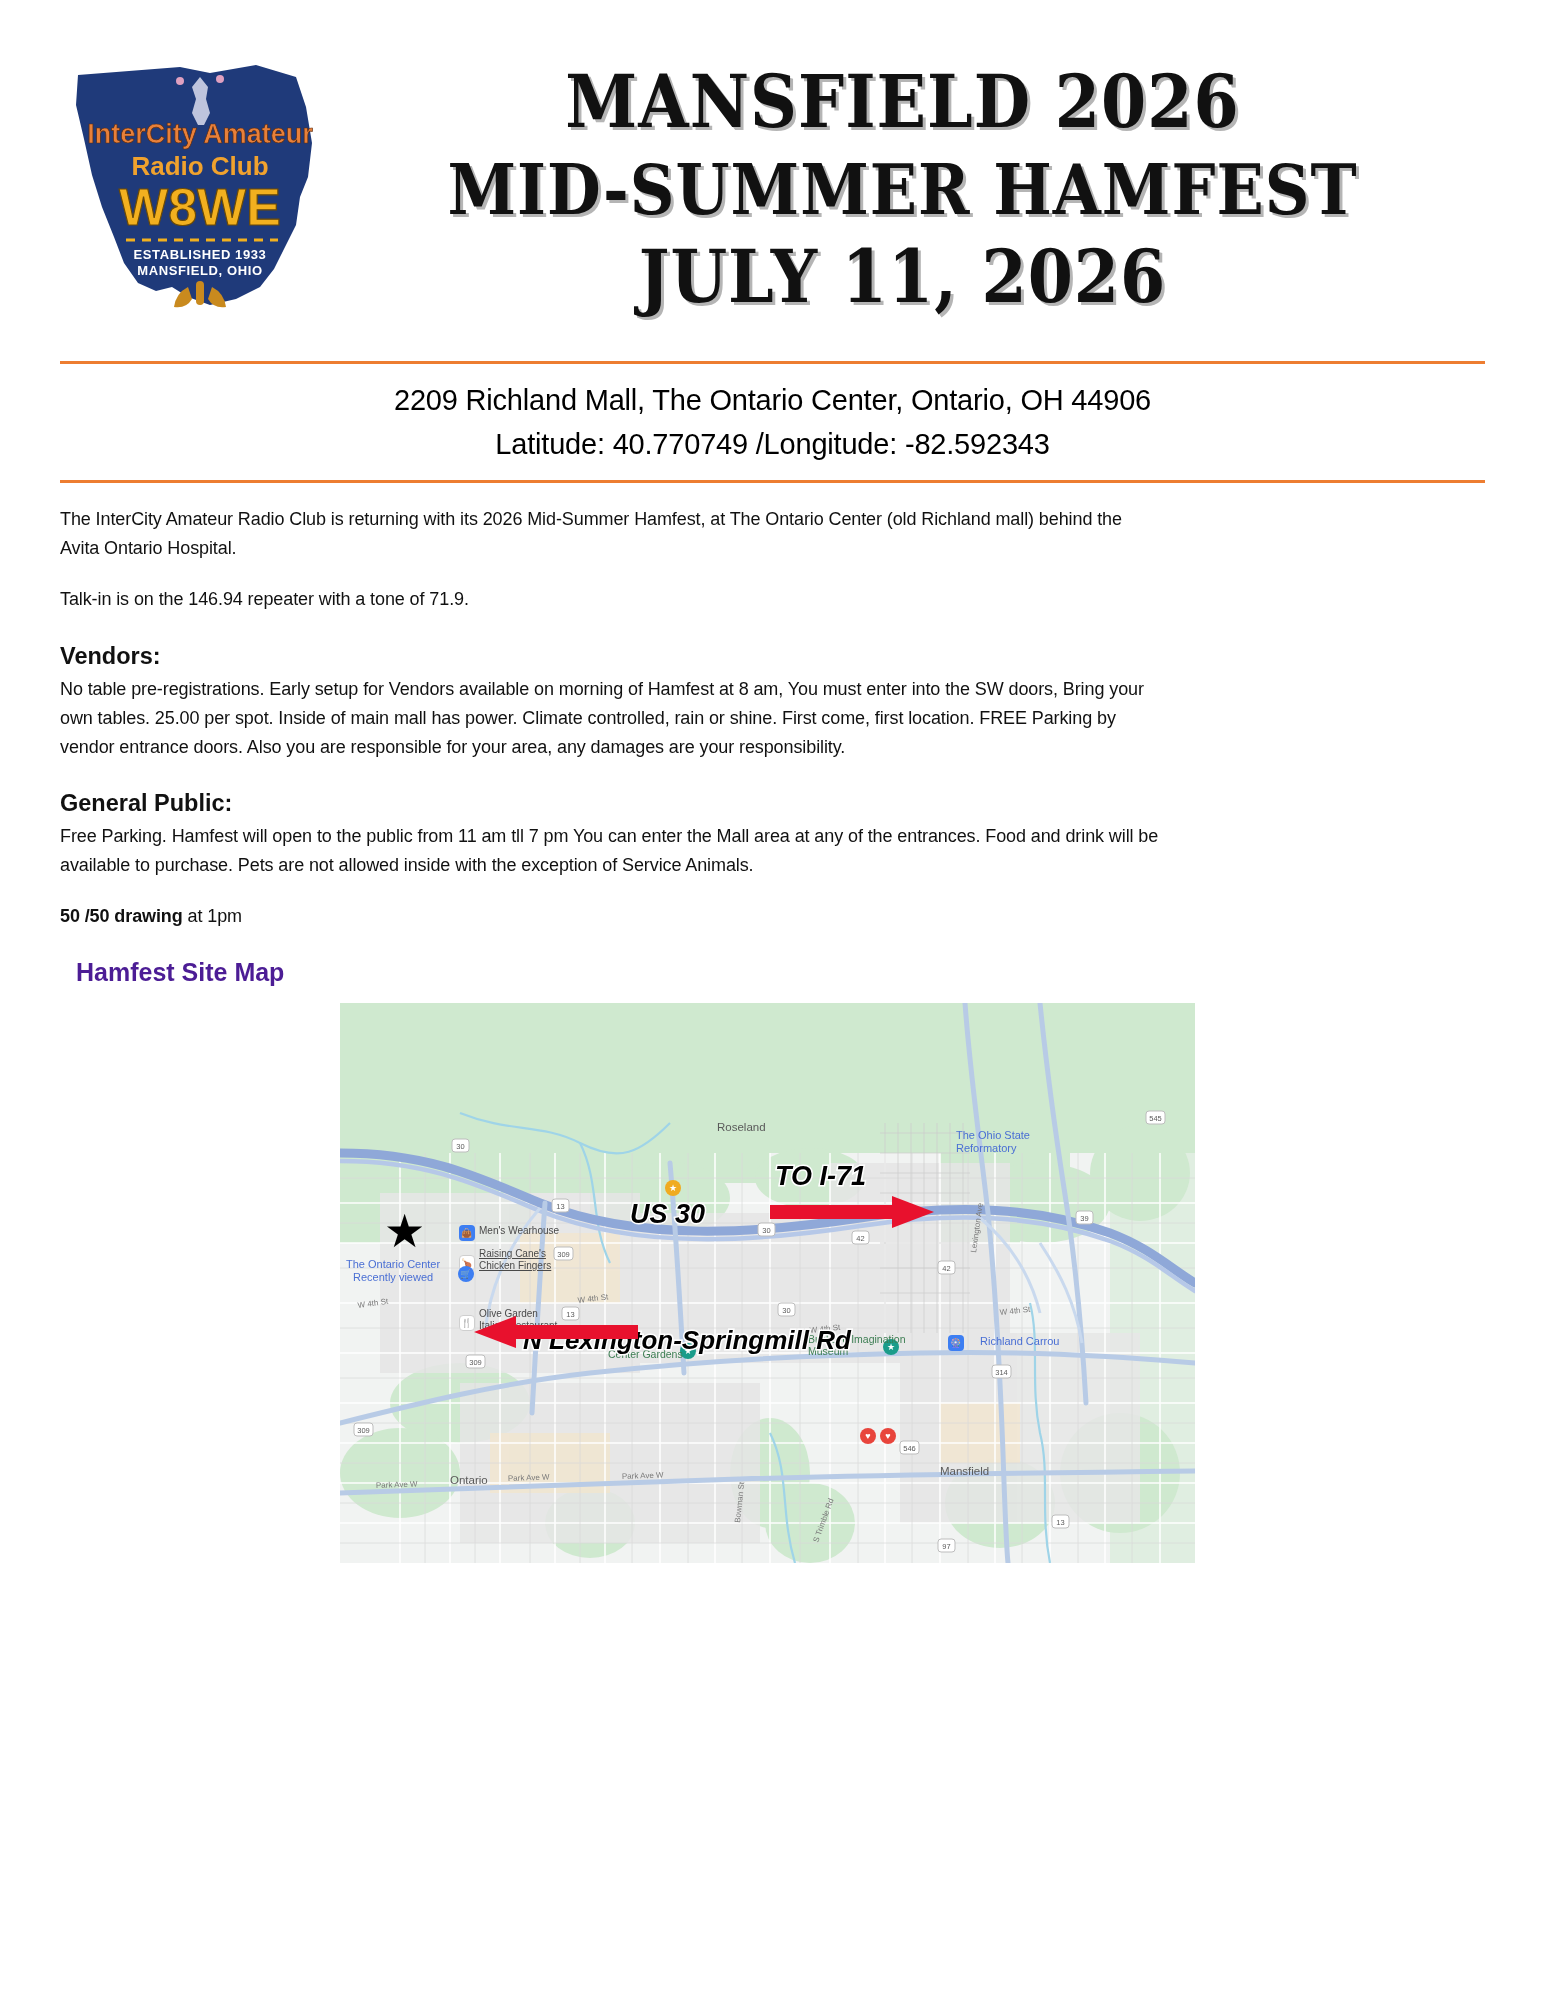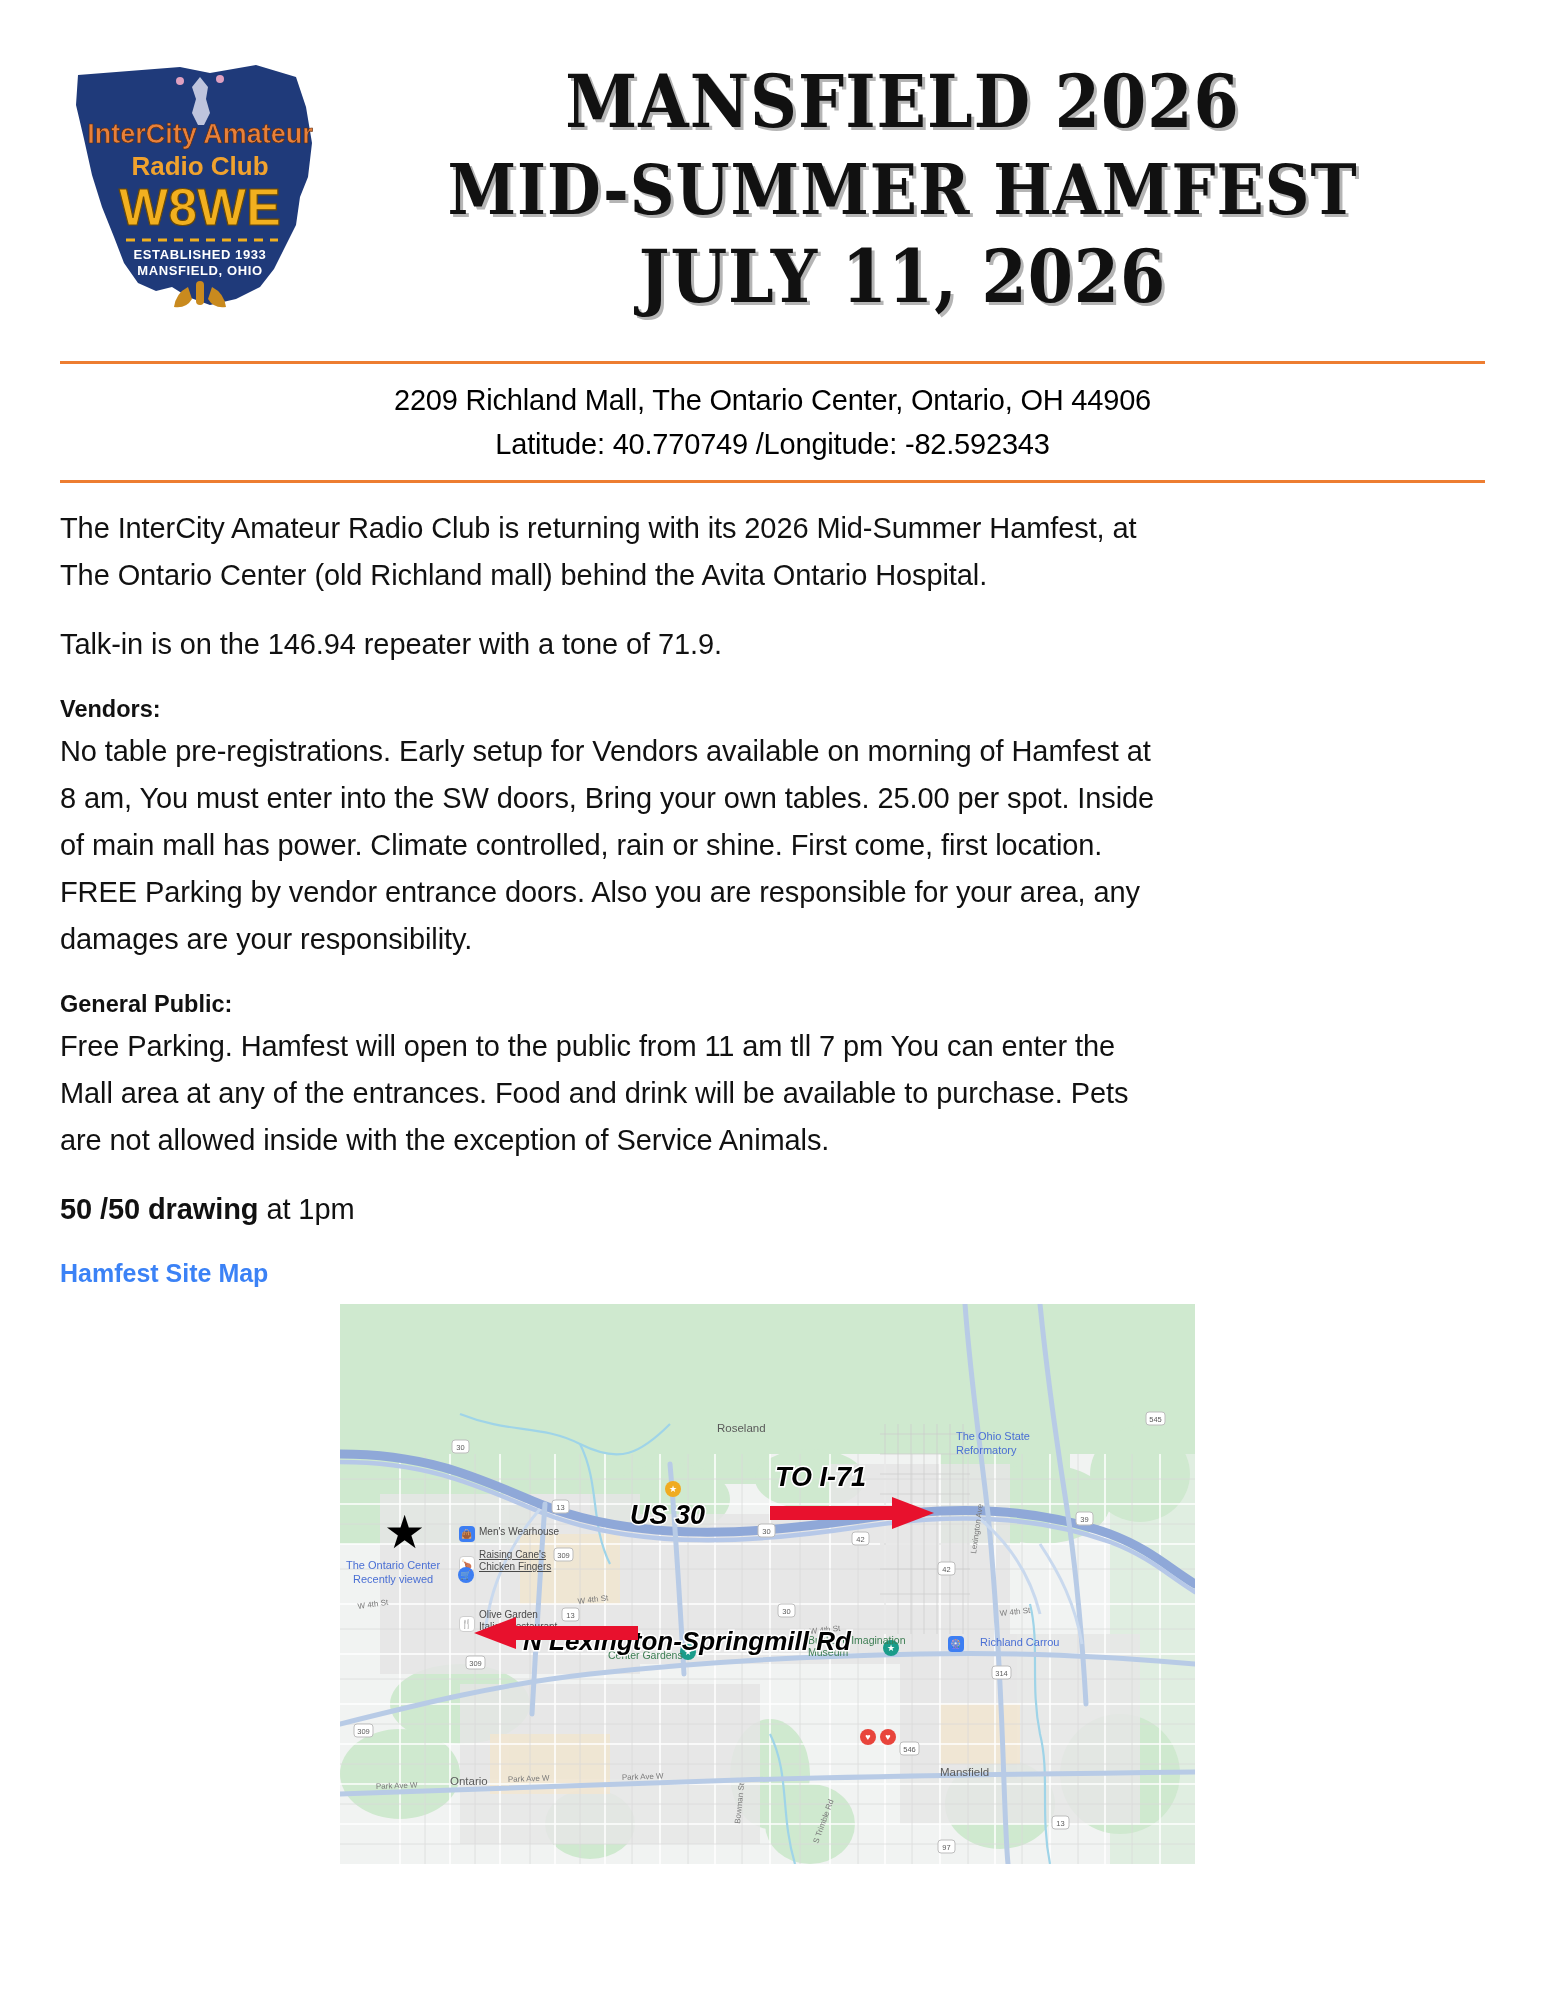--- a/index.html
+++ b/index.html
@@ -70,43 +70,43 @@
     line-height: 1.52;
     color: #000;
     letter-spacing: -0.2px;
   }
 
   
   .body-copy {
     padding: 22px 60px 0 60px;
   }
   .para {
-    font-size: 29px;
+    font-size: 18px;
     line-height: 1.62;
     color: #111;
     margin: 0 0 22px 0;
     max-width: 1105px;
     letter-spacing: -0.1px;
   }
   .sect-head {
     font-size: 23.5px;
     font-weight: bold;
     line-height: 1.62;
     color: #111;
     margin: 0;
   }
   .b { font-weight: bold; }
 
   
   .map-head {
     font-size: 25px;
     font-weight: bold;
-    color: #3b82f6;
+    color: #4c1d95;
     padding: 4px 60px 0 60px;
-    margin: 0 0 16px 0;
+    margin: 0 0 16px 16px;
   }
   .map-outer {
     position: relative;
     width: 855px;
     height: 560px;
     margin: 0 0 0 340px;
     overflow: hidden;
     background: #eceff1;
   }
   .map-svg { position: absolute; inset: 0; width: 855px; height: 560px; }

